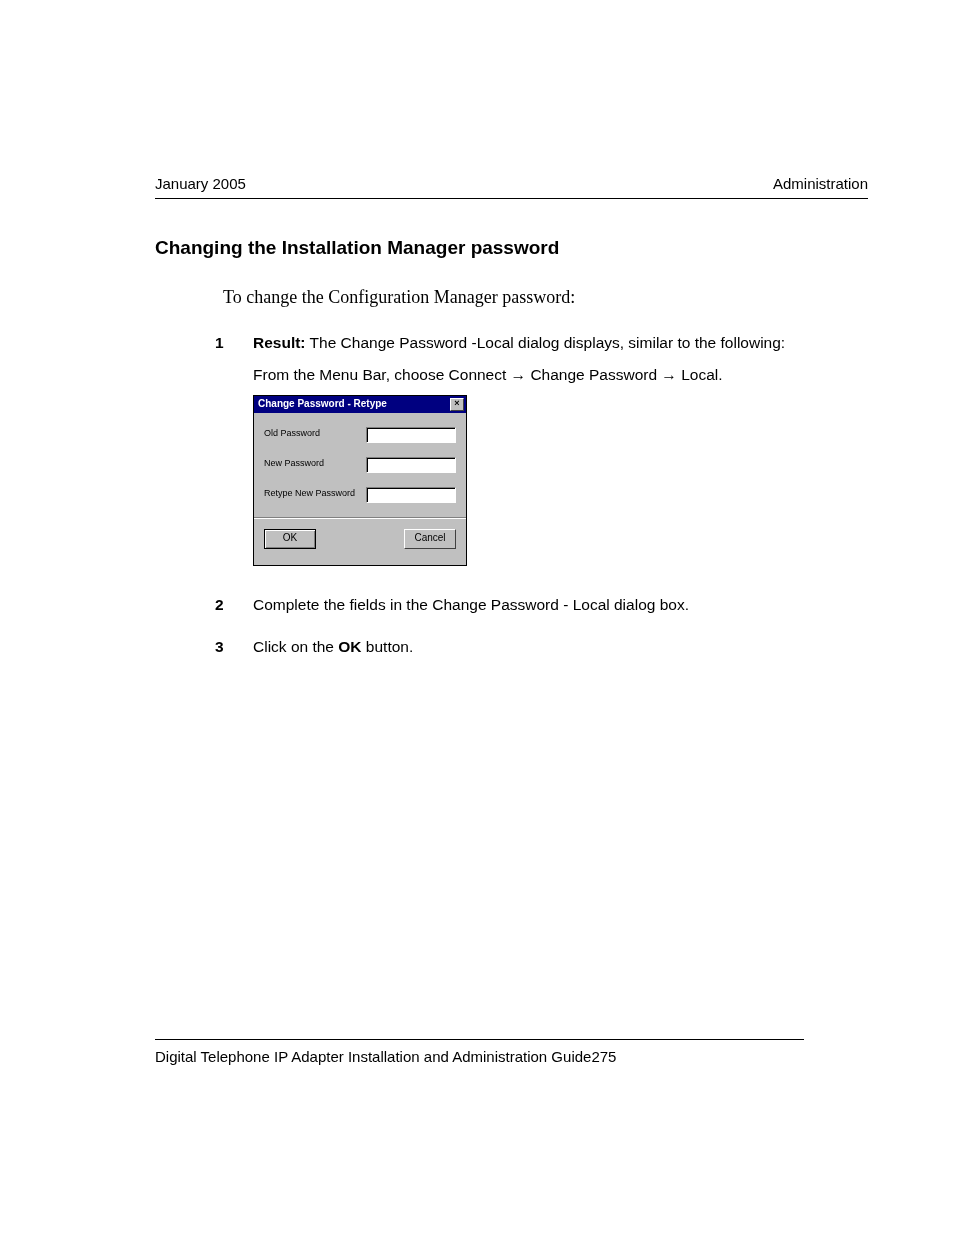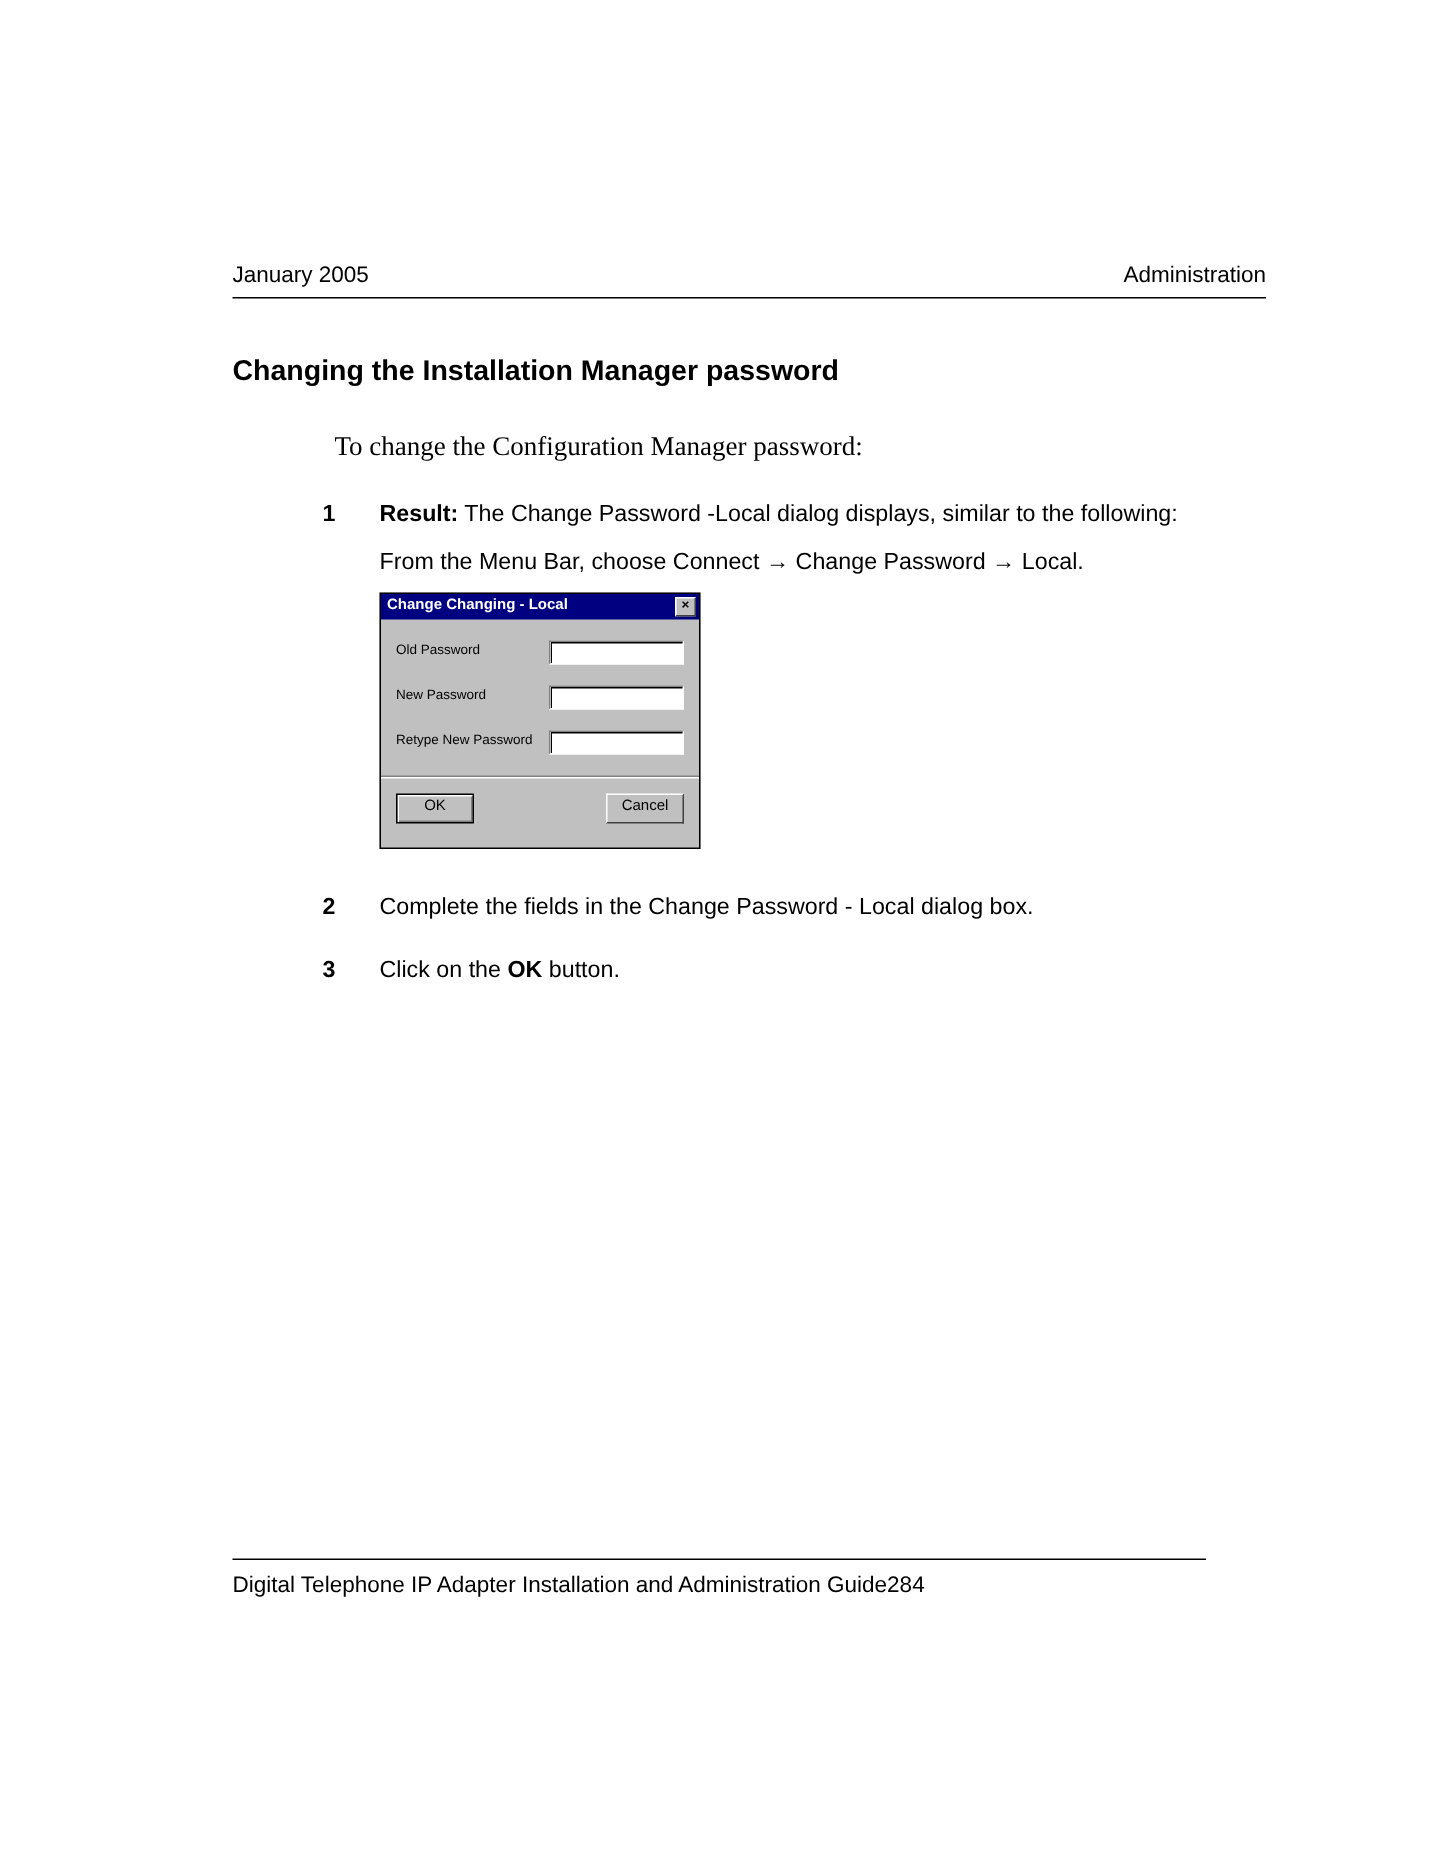--- a/index.html
+++ b/index.html
@@ -7,21 +7,21 @@
     padding: 0;
     background: #fff;
     font-family: Arial, Helvetica, sans-serif;
     color: #000;
   }
   .page {
     width: 954px;
     height: 1235px;
     position: relative;
     box-sizing: border-box;
-    padding: 175px 110px 0 155px;
+    padding: 175px 86px 0 155px;
   }
   .header-row {
     display: flex;
     justify-content: space-between;
     font-size: 15px;
     border-bottom: 1px solid #000;
     padding-bottom: 6px;
     margin-bottom: 38px;
   }
   .section-title {
@@ -168,21 +168,21 @@
   <div class="step">
     <div class="step-num">1</div>
     <div class="step-body">
       <p>
         <strong>Result:</strong><span> The Change Password -Local dialog displays, similar to the following:</span>
       </p>
       <p>From the Menu Bar, choose Connect → Change Password → Local.</p>
 
       <div class="dialog">
         <div class="dialog-title">
-          <span>Change Changing - Local</span>
+          <span>Change Password - Retype</span>
           <span class="dialog-close">×</span>
         </div>
         <div class="dialog-body">
           <div class="field-row">
             <span class="field-label">Old Password</span>
             <span class="field-input"></span>
           </div>
           <div class="field-row">
             <span class="field-label">New Password</span>
             <span class="field-input"></span>
@@ -215,17 +215,17 @@
       <p>
         <span>Click on the </span><strong>OK</strong><span> button.</span>
       </p>
     </div>
   </div>
 
   <div class="footer">
     <div class="footer-rule"></div>
     <div class="footer-row">
       <span>Digital Telephone IP Adapter Installation and Administration Guide</span>
-      <span>284</span>
+      <span>275</span>
     </div>
   </div>
 
 </div>
 
 </body></html>

